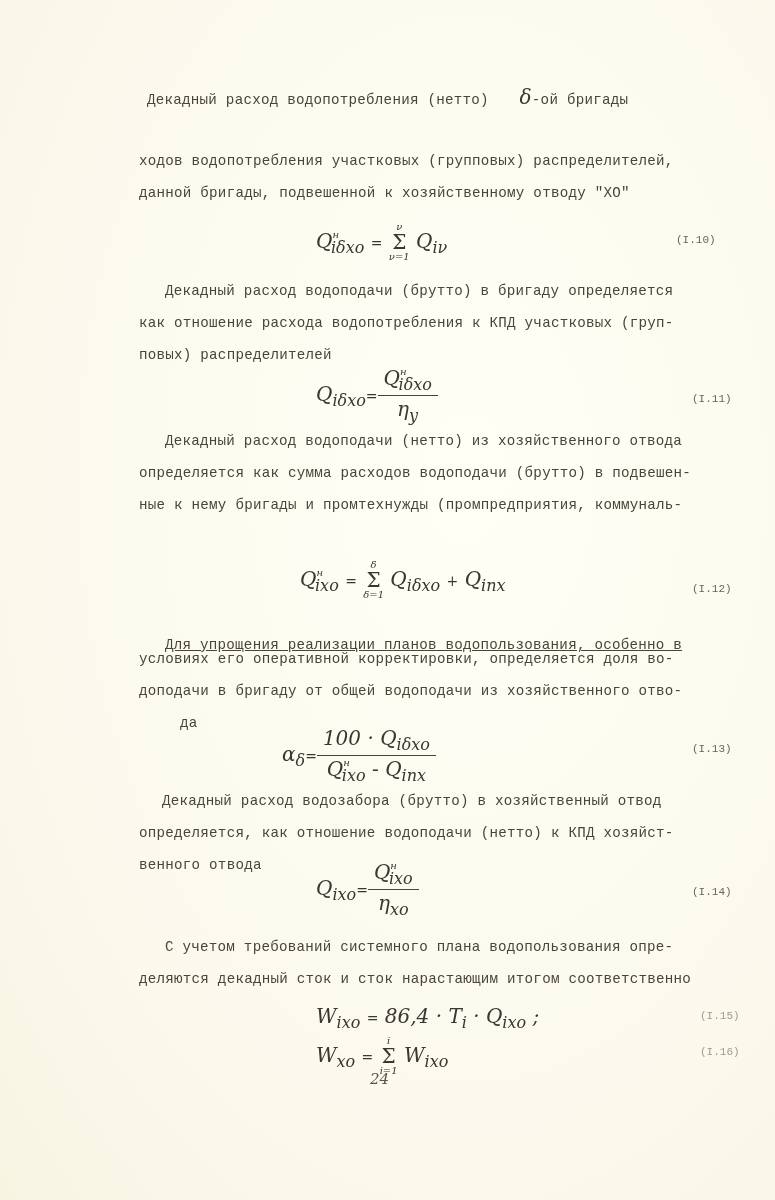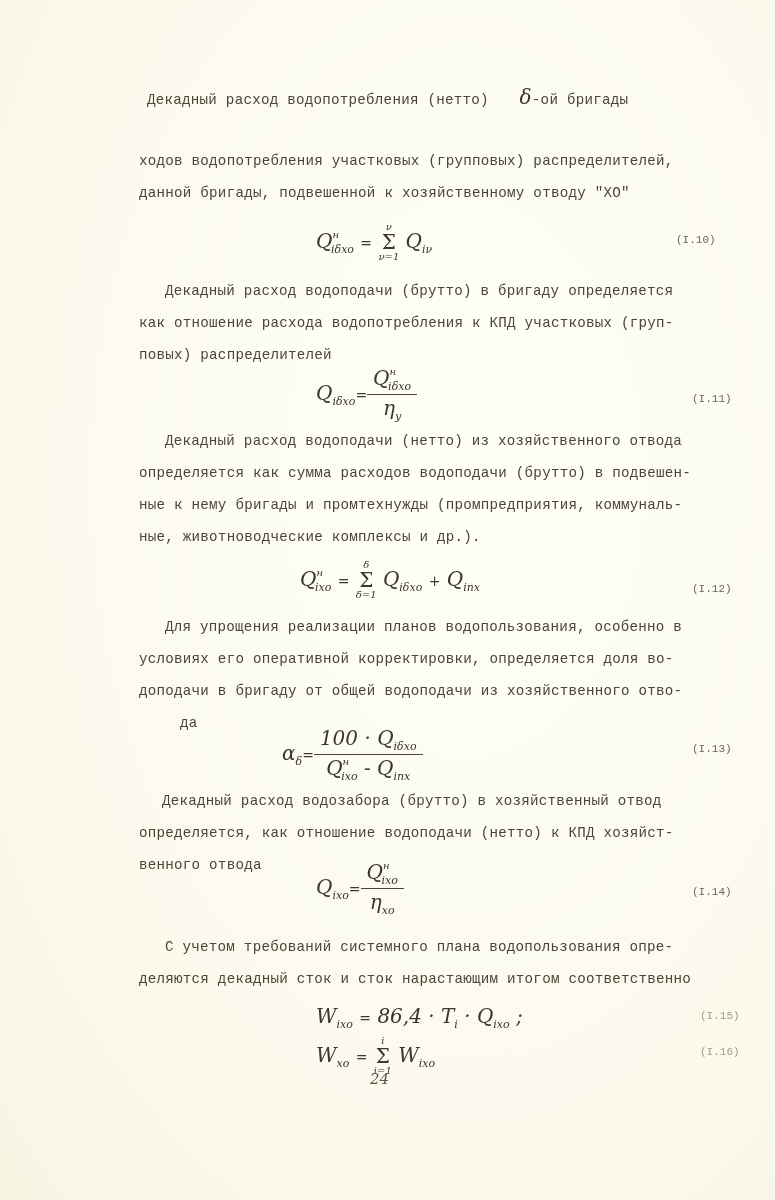--- a/index.html
+++ b/index.html
@@ -14,21 +14,21 @@
     .line {
       position: absolute; left: 0; white-space: nowrap;
       font-size: 14.2px; letter-spacing: 0.25px; line-height: 18px;
     }
     .greek { font-family: "DejaVu Serif", serif; font-style: italic; font-size: 20px; color: #3c3830; }
     .formula {
       position: absolute; white-space: nowrap;
       font-family: "DejaVu Serif", serif; font-style: italic;
       color: #3a3630; font-size: 20px;
     }
-    .formula sub { font-size: 11px; vertical-align: -5px; font-style: italic; }
+    .formula sub { font-size: 16px; vertical-align: -5px; font-style: italic; }
     .formula sup { font-size: 10px; vertical-align: 10px; }
     .frac { display: inline-block; vertical-align: middle; text-align: center; }
     .frac .num { display: block; padding: 0 6px 1px; border-bottom: 1px solid #4a4538; }
     .frac .den { display: block; padding: 1px 6px 0; }
     .sum { display: inline-block; vertical-align: middle; text-align: center; font-style: normal; line-height: 1; }
     .sum .big { font-size: 20px; display: block; }
     .sum .lim { font-size: 10px; font-style: italic; display: block; }
     .eqno {
       position: absolute; white-space: nowrap;
       font-size: 11px; color: #6a6558;
@@ -60,33 +60,32 @@
   <div class="line" style="top:346px; left:139px;">повых) распределителей</div>
 
   <div class="formula" style="top:366px; left:316px;">
     <span>Q</span><sub>iδхо</sub><span style="font-style:normal;font-size:14px;">=</span><span class="frac"><span class="num"><span>Q</span><sup>н</sup><sub style="margin-left:-8px;">iδхо</sub></span><span class="den"><span>η</span><sub>у</sub></span></span>
   </div>
   <div class="eqno" style="top:393px; left:692px;">(I.11)</div>
 
   <div class="line" style="top:432px; left:165px;">Декадный расход водоподачи (нетто) из хозяйственного отвода</div>
   <div class="line" style="top:464px; left:139px;">определяется как сумма расходов водоподачи (брутто) в подвешен-</div>
   <div class="line" style="top:496px; left:139px;">ные к нему бригады и промтехнужды (промпредприятия, коммуналь-</div>
-  <div class="line" style="top:528px; left:139px;">ные, животноводческие комплексы и др.).</div>
 
   <div class="formula" style="top:560px; left:300px;">
     <span>Q</span><sup>н</sup><sub style="margin-left:-8px;">iхо</sub>
     <span style="font-style:normal;font-size:14px;">=</span>
     <span class="sum"><span class="lim">δ</span><span class="big">Σ</span><span class="lim">δ=1</span></span>
     <span>Q</span><sub>iδхо</sub>
     <span style="font-style:normal;font-size:14px;">+</span>
     <span>Q</span><sub>iпх</sub>
   </div>
   <div class="eqno" style="top:583px; left:692px;">(I.12)</div>
 
-  <div class="line" style="top:618px; left:165px;">Для упрощения реализации планов водопользования, особенно в</div>
+  <div class="line" style="top:636px; left:165px;text-decoration:underline;">Для упрощения реализации планов водопользования, особенно в</div>
   <div class="line" style="top:650px; left:139px;">условиях его оперативной корректировки, определяется доля во-</div>
   <div class="line" style="top:682px; left:139px;">доподачи в бригаду от общей водоподачи из хозяйственного отво-</div>
   <div class="line" style="top:714px; left:139px;margin-left:41px;">да</div>
 
   <div class="formula" style="top:726px; left:282px;">
     <span>α</span><sub>δ</sub><span style="font-style:normal;font-size:14px;">=</span><span class="frac"><span class="num"><span>100 ·</span> <span>Q</span><sub>iδхо</sub></span><span class="den"><span>Q</span><sup>н</sup><sub style="margin-left:-8px;">iхо</sub> <span style="font-style:normal;">-</span> <span>Q</span><sub>iпх</sub></span></span>
   </div>
   <div class="eqno" style="top:743px; left:692px;">(I.13)</div>
 
   <div class="line" style="top:792px; left:162px;">Декадный расход водозабора (брутто) в хозяйственный отвод</div>

